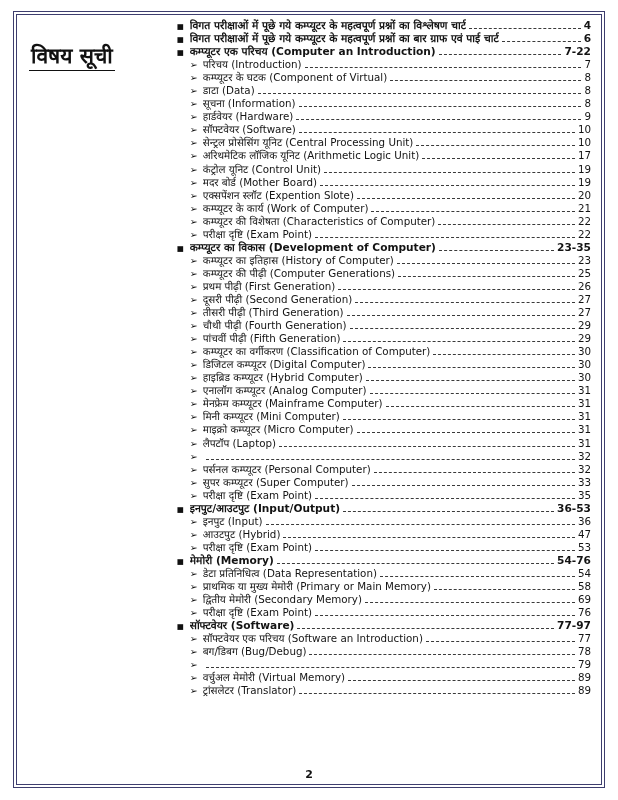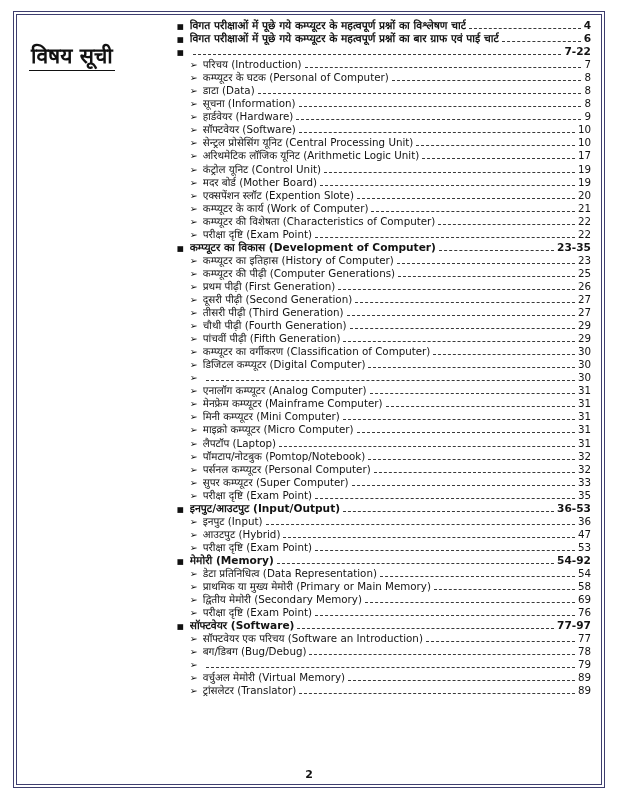--- a/index.html
+++ b/index.html
@@ -113,32 +113,33 @@
     <span class="pagenum">4</span>
   </div>
             <div class="row section">
     <span class="bullet">■</span>
     <span class="label">विगत परीक्षाओं में पूछे गये कम्प्यूटर के महत्वपूर्ण प्रश्नों का बार ग्राफ एवं पाई चार्ट</span>
     <span class="leader"></span>
     <span class="pagenum">6</span>
   </div>
             <div class="row section">
     <span class="bullet">■</span>
+    <span class="label">कम्प्यूटर एक परिचय (Computer an Introduction)</span>
     <span class="leader"></span>
     <span class="pagenum">7-22</span>
   </div>
             <div class="row item">
     <span class="bullet">➢</span>
     <span class="label">परिचय (Introduction)</span>
     <span class="leader"></span>
     <span class="pagenum">7</span>
   </div>
             <div class="row item">
     <span class="bullet">➢</span>
-    <span class="label">कम्प्यूटर के घटक (Personal of Computer)</span>
+    <span class="label">कम्प्यूटर के घटक (Component of Virtual)</span>
     <span class="leader"></span>
     <span class="pagenum">8</span>
   </div>
             <div class="row item">
     <span class="bullet">➢</span>
     <span class="label">डाटा (Data)</span>
     <span class="leader"></span>
     <span class="pagenum">8</span>
   </div>
             <div class="row item">
@@ -262,20 +263,21 @@
     <span class="pagenum">30</span>
   </div>
             <div class="row item">
     <span class="bullet">➢</span>
     <span class="label">डिजिटल कम्प्यूटर (Digital Computer)</span>
     <span class="leader"></span>
     <span class="pagenum">30</span>
   </div>
             <div class="row item">
     <span class="bullet">➢</span>
+    <span class="label">हाइब्रिड कम्प्यूटर (Hybrid Computer)</span>
     <span class="leader"></span>
     <span class="pagenum">30</span>
   </div>
             <div class="row item">
     <span class="bullet">➢</span>
     <span class="label">एनालॉग कम्प्यूटर (Analog Computer)</span>
     <span class="leader"></span>
     <span class="pagenum">31</span>
   </div>
             <div class="row item">
@@ -297,21 +299,20 @@
     <span class="pagenum">31</span>
   </div>
             <div class="row item">
     <span class="bullet">➢</span>
     <span class="label">लैपटॉप (Laptop)</span>
     <span class="leader"></span>
     <span class="pagenum">31</span>
   </div>
             <div class="row item">
     <span class="bullet">➢</span>
-    <span class="label">पॉमटाप/नोटबुक (Pomtop/Notebook)</span>
     <span class="leader"></span>
     <span class="pagenum">32</span>
   </div>
             <div class="row item">
     <span class="bullet">➢</span>
     <span class="label">पर्सनल कम्प्यूटर (Personal Computer)</span>
     <span class="leader"></span>
     <span class="pagenum">32</span>
   </div>
             <div class="row item">
@@ -347,21 +348,21 @@
             <div class="row item">
     <span class="bullet">➢</span>
     <span class="label">परीक्षा दृष्टि (Exam Point)</span>
     <span class="leader"></span>
     <span class="pagenum">53</span>
   </div>
             <div class="row section">
     <span class="bullet">■</span>
     <span class="label">मेमोरी (Memory)</span>
     <span class="leader"></span>
-    <span class="pagenum">54-92</span>
+    <span class="pagenum">54-76</span>
   </div>
             <div class="row item">
     <span class="bullet">➢</span>
     <span class="label">डेटा प्रतिनिधित्व (Data Representation)</span>
     <span class="leader"></span>
     <span class="pagenum">54</span>
   </div>
             <div class="row item">
     <span class="bullet">➢</span>
     <span class="label">प्राथमिक या मुख्य मेमोरी (Primary or Main Memory)</span>

